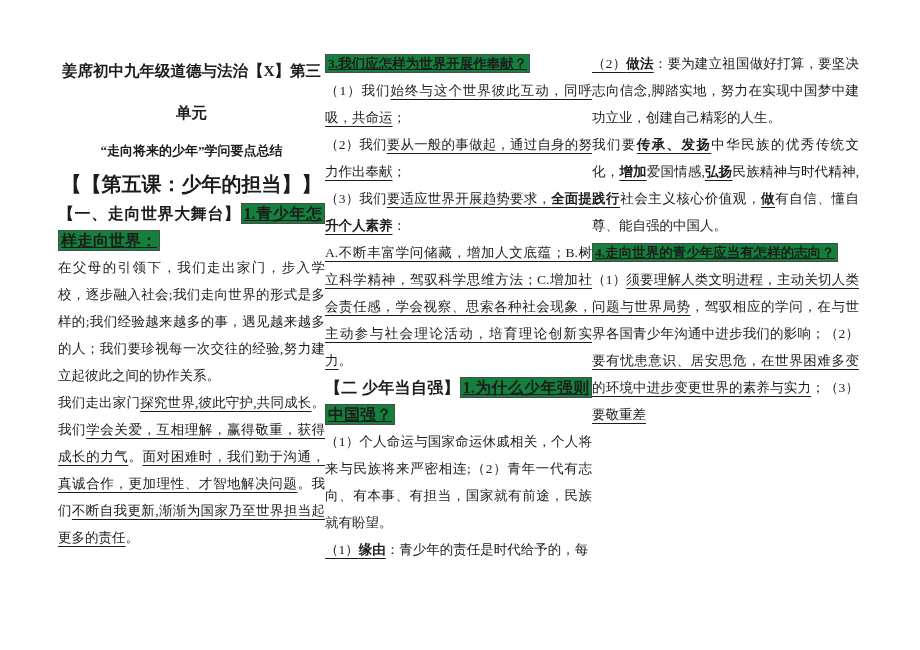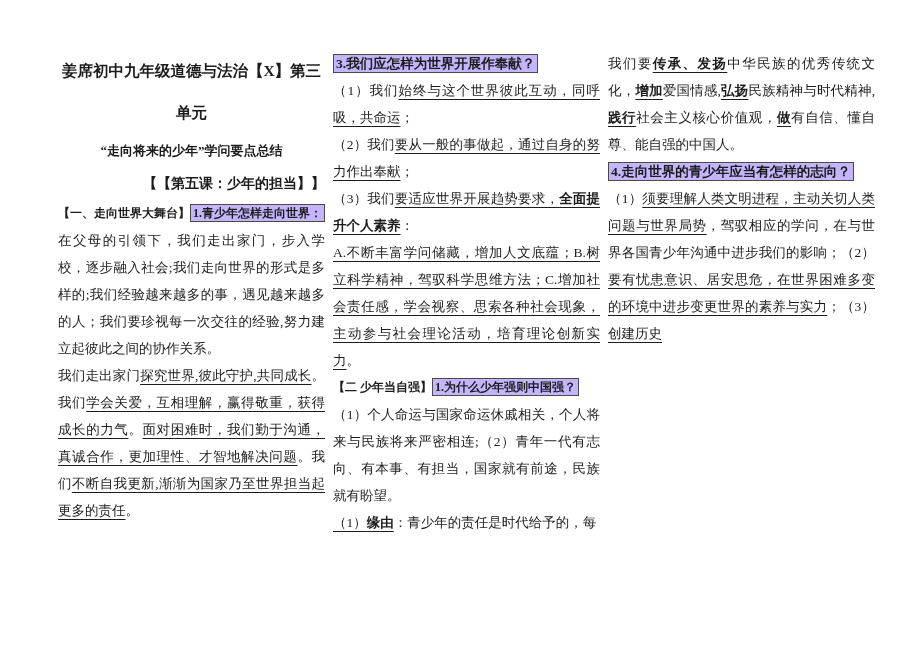--- a/index.html
+++ b/index.html
@@ -7,51 +7,51 @@
     width: 920px; height: 650px; overflow: hidden;
     background: #ffffff;
     font-family: "Liberation Serif", "DejaVu Serif", serif;
     color: #1c1c1c;
   }
   .page {
     box-sizing: border-box;
     width: 920px; height: 650px;
     padding: 50px 39px 10px 58px;
     display: flex;
-    gap: 8px;
     align-items: flex-start;
   }
   .col {
     flex: 0 0 267px;
     width: 267px;
   }
   .block {
     font-size: 13.5px;
     line-height: 27px;
     text-align: justify;
     margin: 0;
   }
   
   .doc-title   { text-align: center; font-weight: bold; font-size: 15.5px; line-height: 42px; }
   .doc-subtitle{ text-align: center; font-weight: bold; font-size: 13px; line-height: 34px; }
-  .lesson      { text-align: right;   font-weight: bold; font-size: 14px;   line-height: 32px; }
-  .section-head{ font-size: 12px; }
+  .lesson      { text-align: center;   font-weight: bold; font-size: 20px;   line-height: 32px; }
+  .section-head{ font-size: 16px; }
   
   .seg.b { font-weight: bold; }
   .seg.u {
     text-decoration: underline;
     text-decoration-thickness: 1px;
     text-underline-offset: 4px;
   }
   .seg.hl {
-    background: #c4b5fd;
+    background: #15803d;
     border: 1px solid #4a4a4a;
     padding: 1px 2px;
     -webkit-box-decoration-break: clone;
     box-decoration-break: clone;
+    text-decoration: underline;
   }
 </style>
 </head>
 <body>
 
 <div class="page">
   <div class="col">
       <div class="block doc-title"><span class="seg b">姜席初中九年级道德与法治【X】第三单元</span></div>
       <div class="block doc-subtitle"><span class="seg b">“走向将来的少年”学问要点总结</span></div>
       <div class="block lesson"><span class="seg b">【【第五课：少年的担当】】</span></div>
@@ -63,17 +63,18 @@
       <div class="block para"><span class="seg b hl">3.我们应怎样为世界开展作奉献？</span></div>
       <div class="block para"><span class="seg">（1）我们</span><span class="seg u">始终与这个世界彼此互动，同呼吸，共命运</span><span class="seg">；</span></div>
       <div class="block para"><span class="seg">（2）我们</span><span class="seg u">要从一般的事做起，通过自身的努力作出奉献</span><span class="seg">；</span></div>
       <div class="block para"><span class="seg">（3）我们</span><span class="seg u">要适应世界开展趋势要求，</span><span class="seg b u">全面提升个人素养</span><span class="seg">：</span></div>
       <div class="block para"><span class="seg u">A.不断丰富学问储藏，增加人文底蕴；B.树立科学精神，驾驭科学思维方法；C.增加社会责任感，学会视察、思索各种社会现象，主动参与社会理论活动，培育理论创新实力</span><span class="seg">。</span></div>
       <div class="block para section-head"><span class="seg b">【二 少年当自强】</span><span class="seg b hl">1.为什么少年强则中国强？</span></div>
       <div class="block para"><span class="seg">（1）个人命运与国家命运休戚相关，个人将来与民族将来严密相连;（2）青年一代有志向、有本事、有担当，国家就有前途，民族就有盼望。</span></div>
       <div class="block para"><span class="seg u">（1）</span><span class="seg b u">缘由</span><span class="seg">：青少年的责任是时代给予的，每</span></div>
     </div>
   <div class="col">
+      <div class="block para"><span class="seg u">（2）</span><span class="seg b u">做法</span><span class="seg">：要为建立祖国做好打算，要坚决志向信念,脚踏实地，努力在实现中国梦中建功立业，创建自己精彩的人生。</span></div>
       <div class="block para"><span class="seg">我们要</span><span class="seg b u">传承、发扬</span><span class="seg">中华民族的优秀传统文化，</span><span class="seg b u">增加</span><span class="seg">爱国情感,</span><span class="seg b u">弘扬</span><span class="seg">民族精神与时代精神,</span><span class="seg b u">践行</span><span class="seg">社会主义核心价值观，</span><span class="seg b u">做</span><span class="seg">有自信、懂自尊、能自强的中国人。</span></div>
       <div class="block para"><span class="seg b hl">4.走向世界的青少年应当有怎样的志向？</span></div>
-      <div class="block para"><span class="seg">（1）</span><span class="seg u">须要理解人类文明进程，主动关切人类问题与世界局势</span><span class="seg">，驾驭相应的学问，在与世界各国青少年沟通中进步我们的影响；（2）</span><span class="seg u">要有忧患意识、居安思危，在世界困难多变的环境中进步变更世界的素养与实力</span><span class="seg">；（3）</span><span class="seg u">创建历史</span></div>
+      <div class="block para"><span class="seg">（1）</span><span class="seg u">须要理解人类文明进程，主动关切人类问题与世界局势</span><span class="seg">，驾驭相应的学问，在与世界各国青少年沟通中进步我们的影响；（2）</span><span class="seg u">要有忧患意识、居安思危，在世界困难多变的环境中进步变更世界的素养与实力</span><span class="seg">；（3）</span><span class="seg u">要敬重差</span></div>
     </div>
 </div>
 
 </body></html>

